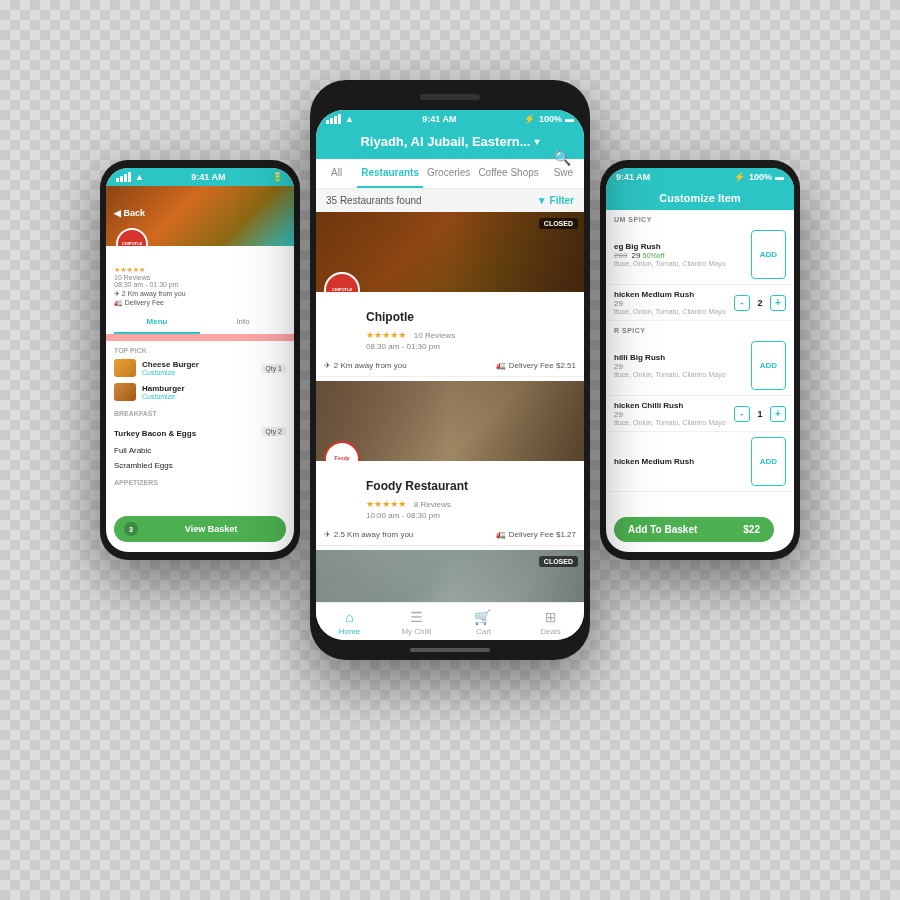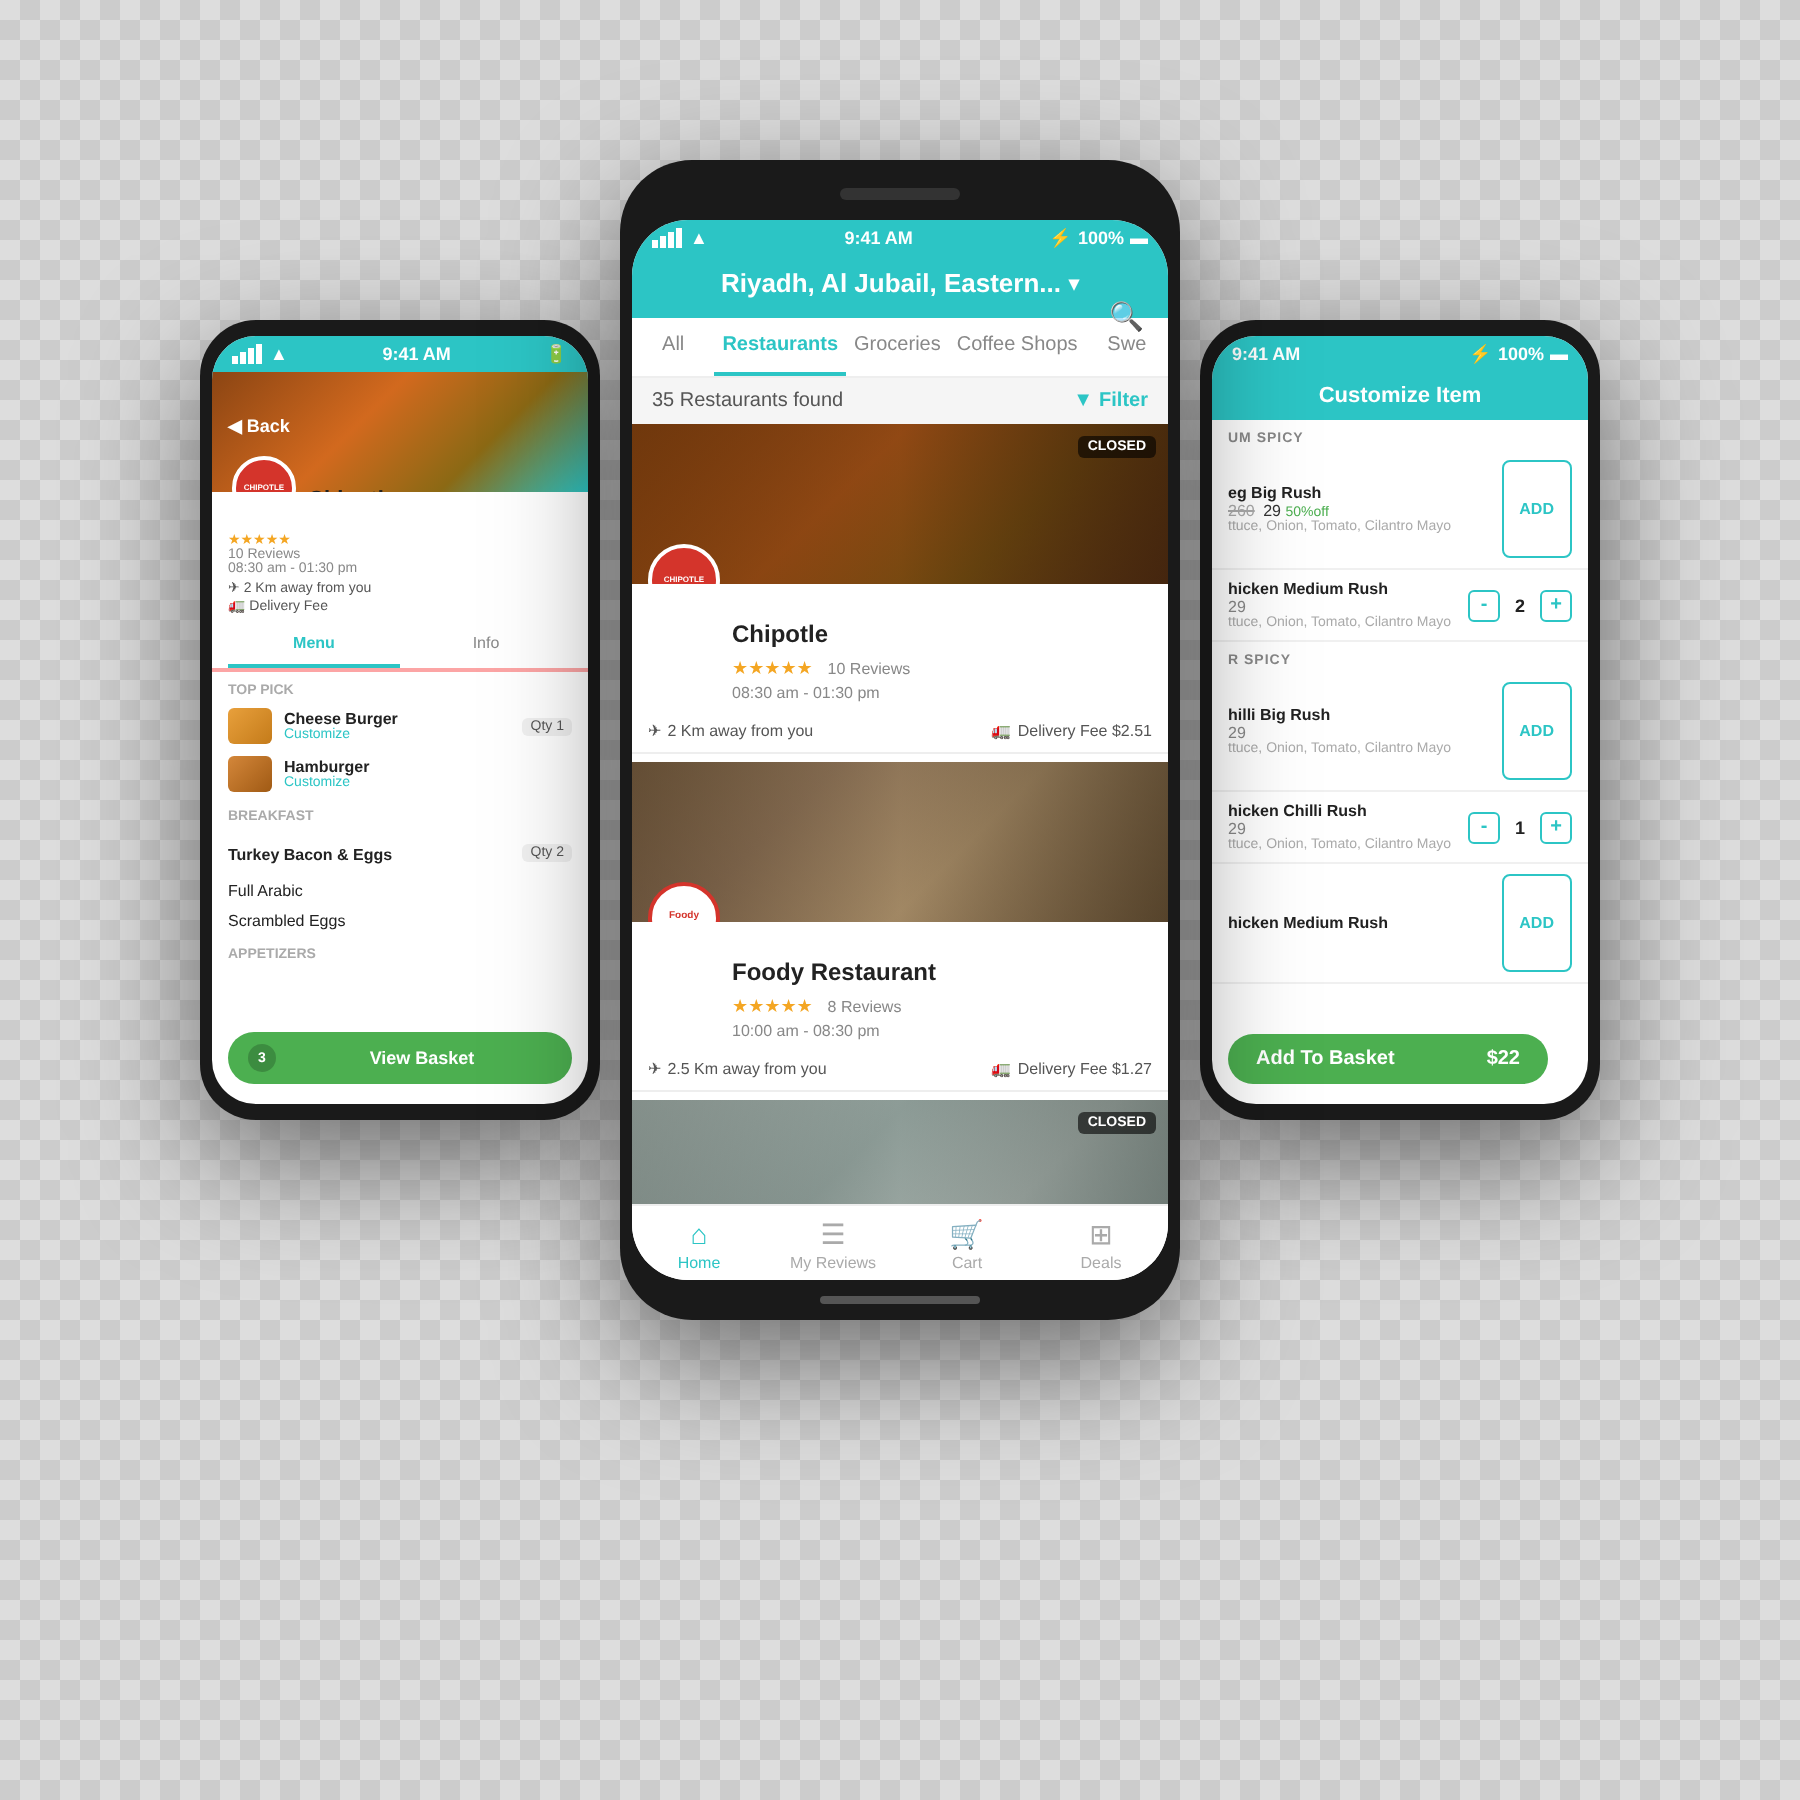--- a/index.html
+++ b/index.html
@@ -399,21 +399,21 @@
       padding: 20px 8px 4px;
       font-size: 7px;
       color: #888;
     }
     .left-stars { color: #f4a623; font-size: 7px; }
     .left-distance { margin-top: 2px; color: #555; }
     .left-delivery { margin-top: 1px; color: #555; }
 
     .left-tabs {
       display: flex;
-      border-bottom: 2px solid #fca5a5;
+      border-bottom: 7px solid #fca5a5;
       padding: 0 8px;
     }
     .left-tab {
       flex: 1;
       text-align: center;
       padding: 6px 0;
       font-size: 8px;
       color: #888;
     }
     .left-tab.active {
@@ -782,21 +782,21 @@
 
         </div>
 
         <div class="bottom-nav">
           <div class="nav-item active">
             <span class="nav-icon">⌂</span>
             <span>Home</span>
           </div>
           <div class="nav-item">
             <span class="nav-icon">☰</span>
-            <span>My Reviews</span>
+            <span>My Chilli</span>
           </div>
           <div class="nav-item">
             <span class="nav-icon">🛒</span>
             <span>Cart</span>
           </div>
           <div class="nav-item">
             <span class="nav-icon">⊞</span>
             <span>Deals</span>
           </div>
         </div>

